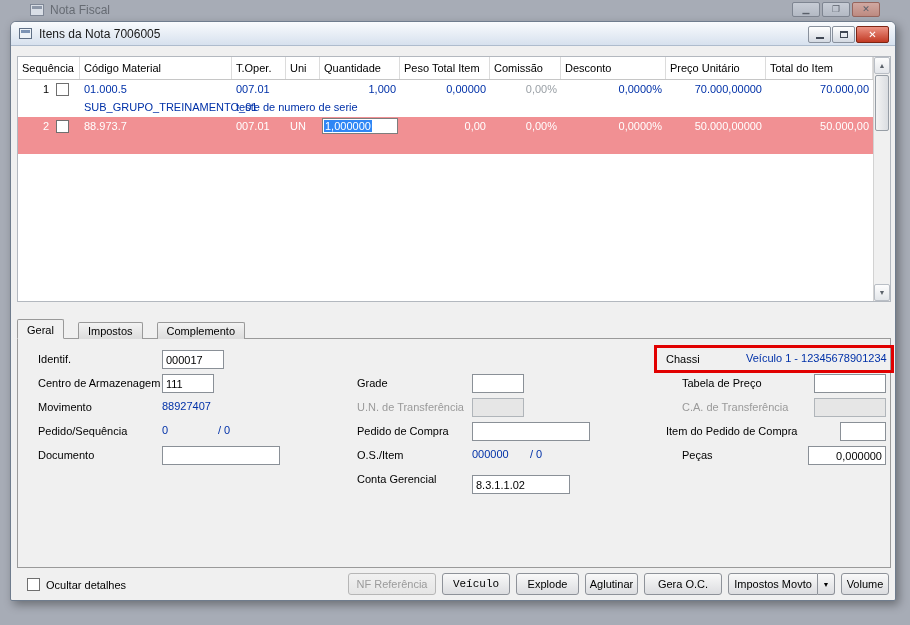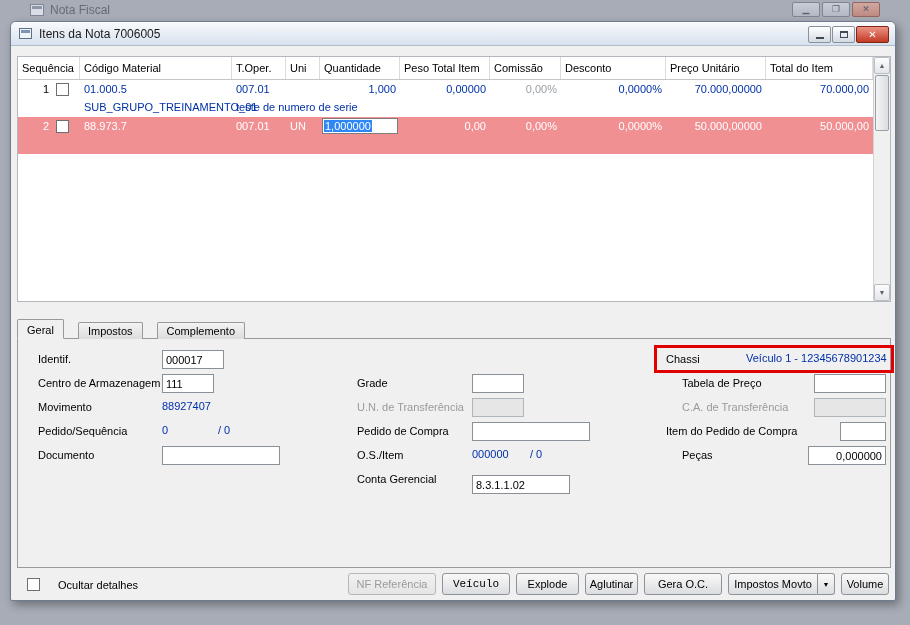--- a/index.html
+++ b/index.html
@@ -69,21 +69,21 @@
   .fld-label { position:absolute; height:14px; line-height:14px; white-space:nowrap; }
   .fld-label.dis { color:#9a9a9a; }
   .txt { position:absolute; height:19px; border:1px solid #8a9097; background:#fff; font:inherit; padding:0 3px; }
   .txt.dis { background:#e6e6e6; border-color:#b0b5ba; }
   .txt.right { text-align:right; }
   .pv { position:absolute; color:#0031a8; white-space:nowrap; }
   .redbox { position:absolute; left:636px; top:6px; width:240px; height:28px; border:3px solid #e10000; }
 
   
   .footer { position:absolute; left:6px; right:6px; top:527px; height:24px; }
-  .chk-row { position:absolute; left:10px; top:5px; display:flex; gap:18px; align-items:center; }
+  .chk-row { position:absolute; left:10px; top:5px; display:flex; gap:6px; align-items:center; }
   .buttons { position:absolute; right:0; top:0; display:flex; align-items:center; }
   .btn { height:22px; background:linear-gradient(#f9f9f9,#dcdde0); border:1px solid #8e9299; border-radius:3px; font:inherit; display:flex; align-items:center; justify-content:center; margin-left:6px; white-space:nowrap; }
   .btn.dis { color:#9b9b9b; background:linear-gradient(#f1f1f1,#e5e5e5); border-color:#b6b6b6; }
   .btn.arrow { width:17px; margin-left:0; border-left:none; border-radius:0 3px 3px 0; font-size:7px; }
   .btn.split { border-radius:3px 0 0 3px; }
 </style>
 </head>
 <body>
 
 <div class="screen">

